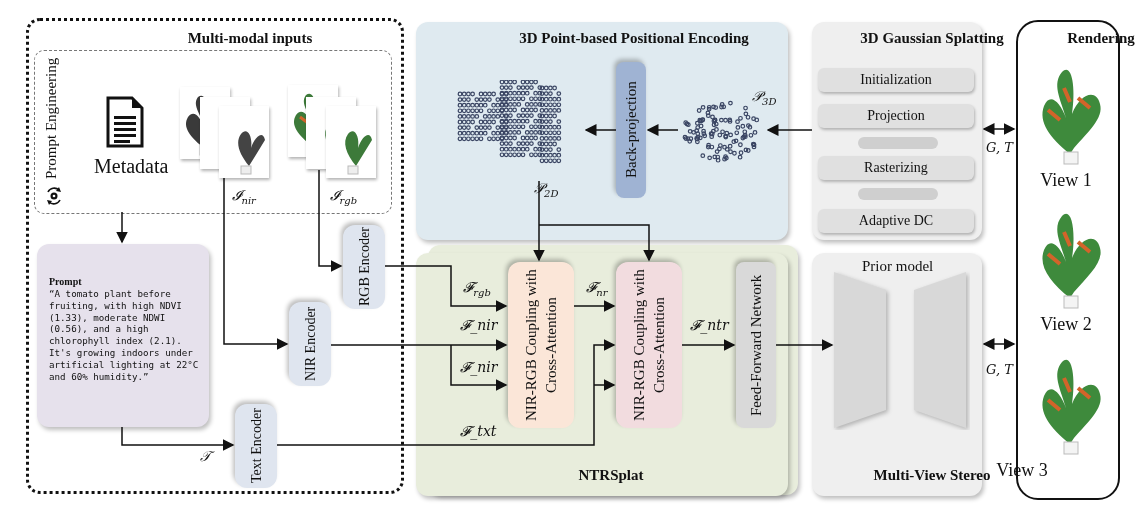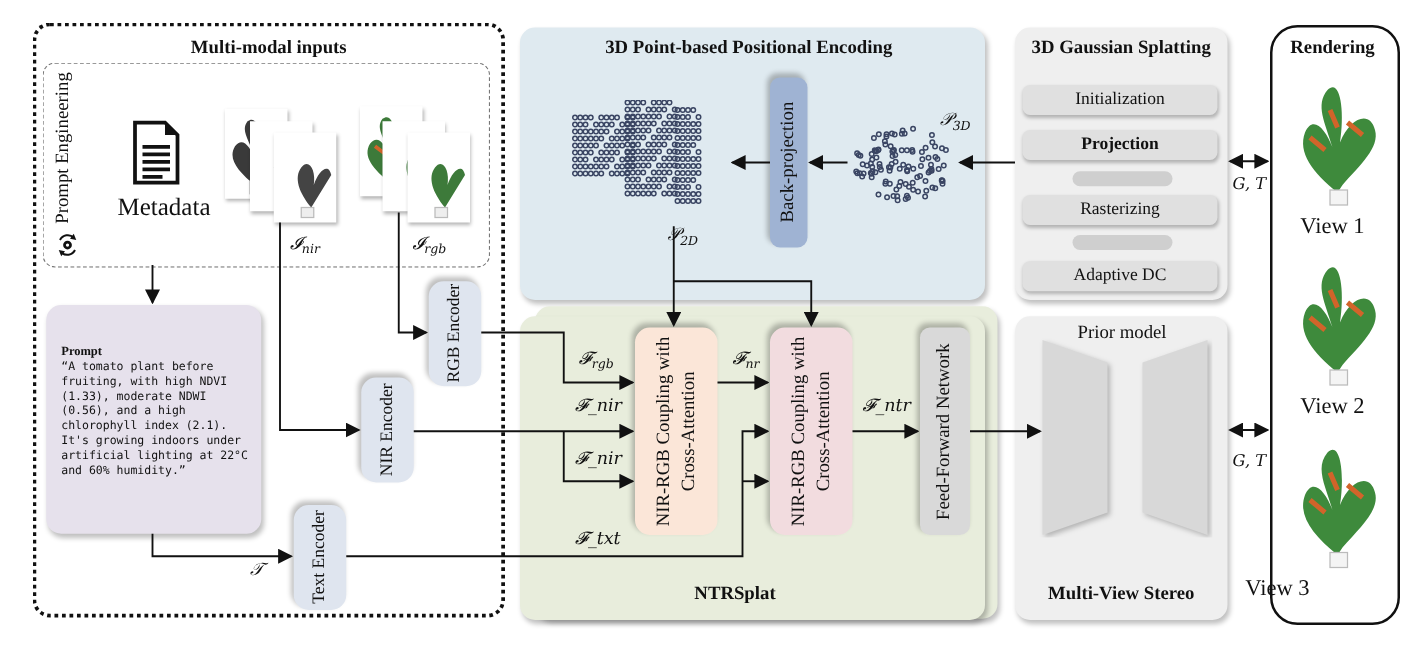--- a/index.html
+++ b/index.html
@@ -1,19 +1,19 @@
 <!DOCTYPE html>
 <html><head>
 <meta charset="utf-8">
 <style>
   html,body{margin:0;padding:0;background:#ffffff;}
   body{width:1142px;height:522px;position:relative;overflow:hidden;font-family:"Liberation Serif","DejaVu Serif",serif;color:#111;}
   .abs{position:absolute;}
   .box{position:absolute;border-radius:12px;box-shadow:2px 3px 4px rgba(0,0,0,0.25);}
-  .title{position:absolute;font-weight:bold;font-size:15px;text-align:center;white-space:nowrap;}
+  .title{position:absolute;font-weight:bold;font-size:15px;text-align:center;white-space:nowrap;margin-left:35px;}
   .vtext{position:absolute;writing-mode:vertical-rl;transform:rotate(180deg);text-align:center;display:flex;align-items:center;justify-content:center;}
   .math{font-family:"DejaVu Serif",serif;font-style:italic;font-size:14px;position:absolute;white-space:nowrap;}
   .math sub{font-size:10px;}
   svg.lines{position:absolute;left:0;top:0;pointer-events:none;}
   .step{position:absolute;left:818px;width:156px;height:24px;background:#e0e0e0;border-radius:6px;box-shadow:1px 2px 3px rgba(0,0,0,0.25);font-size:14px;text-align:center;line-height:24px;}
   .spacer{position:absolute;left:858px;width:80px;height:12px;background:#cfcfcf;border-radius:6px;}
   .enc{background:#dfe5ef;font-size:14px;line-height:15px;}
   .thumb{position:absolute;background:#fff;box-shadow:1px 2px 3px rgba(0,0,0,0.3);}
   .view-label{position:absolute;font-size:18px;text-align:center;width:100px;}
 </style>
@@ -497,39 +497,39 @@
   </svg>
 <div class="math" style="left:752px;top:88px;">
   <span>𝒫</span><sub>3D</sub>
 </div>
 <div class="math" style="left:534px;top:180px;font-style:italic;">
   <span>𝒫</span><sub>2D</sub>
 </div>
 
 <div class="box" style="left:428px;top:245px;width:370px;height:250px;background:#e8eddc;"></div>
 <div class="box" style="left:416px;top:253px;width:372px;height:243px;background:#e8eddc;"></div>
-<div class="title" style="left:548px;top:467px;width:80px;">NTRSplat</div>
+<div class="title" style="left:536px;top:467px;width:80px;">NTRSplat</div>
 <div class="box vtext" style="left:508px;top:262px;width:66px;height:166px;background:#fbe6d8;font-size:15px;line-height:20px;">NIR-RGB Coupling with Cross-Attention</div>
 <div class="box vtext" style="left:616px;top:262px;width:66px;height:166px;background:#f2dcdf;font-size:15px;line-height:20px;">NIR-RGB Coupling with Cross-Attention</div>
 <div class="box vtext" style="left:736px;top:262px;width:40px;height:166px;background:#d9d9d9;font-size:15px;border-radius:8px;">Feed-Forward Network</div>
 <div class="math" style="left:463px;top:279px;">
   <span>𝓕</span><sub>rgb</sub>
 </div>
 <div class="math" style="left:460px;top:317px;">𝓕_nir</div>
 <div class="math" style="left:460px;top:359px;">𝓕_nir</div>
 <div class="math" style="left:460px;top:423px;">𝓕_txt</div>
 <div class="math" style="left:586px;top:279px;">
   <span>𝓕</span><sub>nr</sub>
 </div>
 <div class="math" style="left:690px;top:317px;">𝓕_ntr</div>
 
 <div class="box" style="left:812px;top:22px;width:170px;height:218px;background:#efefef;"></div>
 <div class="title" style="left:820px;top:30px;width:154px;">3D Gaussian Splatting</div>
 <div class="step" style="top:68px;">Initialization</div>
-<div class="step" style="top:104px;font-weight:bold;">Projection</div>
+<div class="step" style="top:104px;">Projection</div>
 <div class="spacer" style="top:137px;"></div>
 <div class="step" style="top:156px;">Rasterizing</div>
 <div class="spacer" style="top:188px;"></div>
 <div class="step" style="top:209px;">Adaptive DC</div>
 
 <div class="box" style="left:812px;top:253px;width:170px;height:243px;background:#efefef;"></div>
 <div class="abs" style="left:862px;top:258px;font-size:15px;">Prior model</div>
 <svg class="abs" style="left:830px;top:270px;" width="140" height="160">
   <polygon points="4,2 56,20 56,140 4,158" fill="#d8d8d8" style="filter:drop-shadow(2px 2px 2px rgba(0,0,0,0.25))"></polygon>
   <polygon points="84,20 136,2 136,158 84,140" fill="#d8d8d8" style="filter:drop-shadow(2px 2px 2px rgba(0,0,0,0.25))"></polygon>

